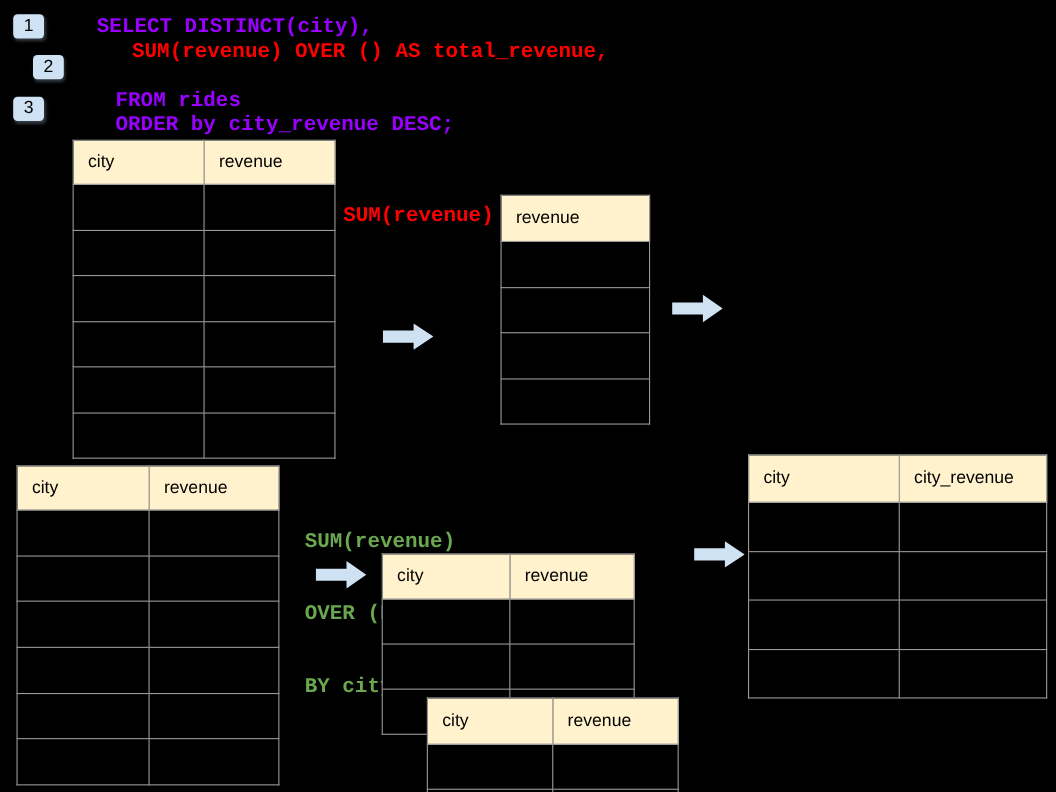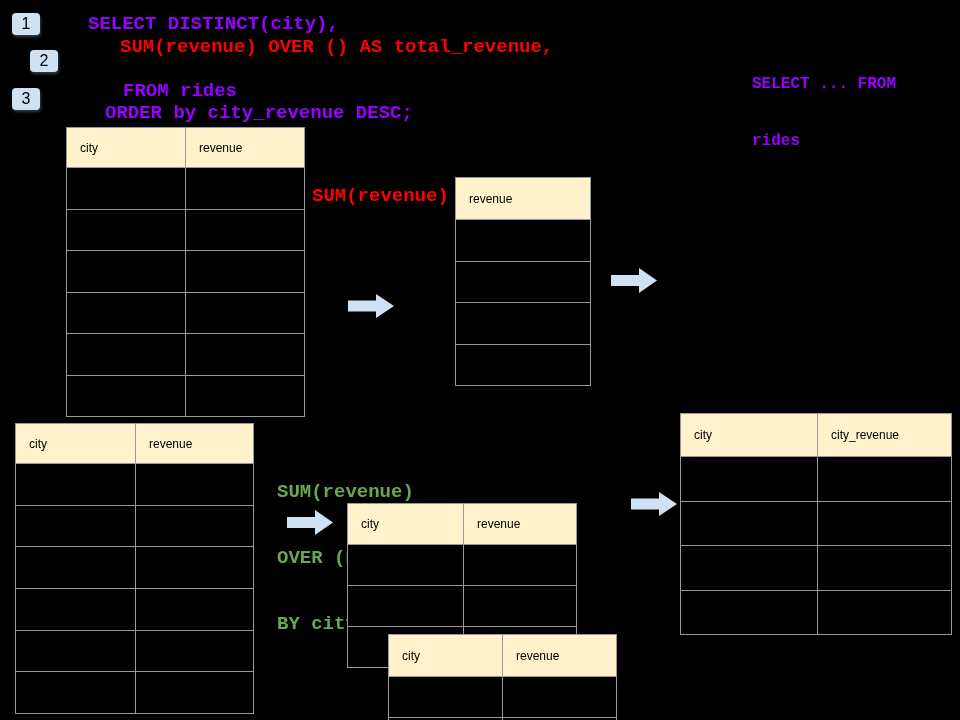--- a/index.html
+++ b/index.html
@@ -16,43 +16,39 @@
             font-size:19px;line-height:22px;white-space:pre;}
   .purple{color:var(--purple);} .red{color:var(--red);} .green{color:var(--green);}
   .note{position:absolute;left:752px;top:37px;font-family:"Liberation Mono",monospace;
         font-weight:bold;font-size:16px;line-height:19px;color:var(--purple);white-space:pre;}
   .anno{position:absolute;font-family:"Liberation Mono",monospace;font-weight:bold;
         font-size:19px;white-space:pre;}
   .anno-total{left:312px;top:139px;line-height:23px;color:var(--red);}
   .anno-part{left:277px;top:437px;line-height:22px;color:var(--green);}
   table.tbl{position:absolute;border-collapse:collapse;table-layout:fixed;background:#000;}
   table.tbl th{background:var(--header_fill);color:#000;font-weight:normal;
-               font-size:12px;text-align:left;padding:0 0 0 13px;margin-top:27px;}
+               font-size:16px;text-align:left;padding:0 0 0 13px;margin-top:27px;}
   table.tbl th,table.tbl td{border:1px solid var(--border_gray);}
   svg.arrow{position:absolute;}
   svg.arrow polygon{fill:var(--accent_blue);}
 </style>
 </head>
 <body>
 
 <div id="canvas">
 
   <div class="badge" style="left:12px;top:13px;">1</div>
   <div class="badge" style="left:30px;top:50px;">2</div>
   <div class="badge" style="left:12px;top:88px;">3</div>
 
   <div class="codeline red" style="left:120px;top:36px;">SUM(revenue) OVER () AS total_revenue,</div>
   <div class="codeline purple" style="left:88px;top:13px;">SELECT DISTINCT(city),</div>
-  <div class="codeline purple" style="left:123px;top:80px;">FROM rides</div>
+  <div class="codeline purple" style="left:105px;top:80px;">FROM rides</div>
   <div class="codeline purple" style="left:105px;top:102px;">ORDER by city_revenue DESC;</div>
 
-  <div class="note">
-    <div>SELECT ... FROM</div>
-    <div>rides</div>
-  </div>
 
   <div class="anno anno-total">
     <div>SUM(revenue)</div>
   </div>
 
   <div class="anno anno-part">
     <div>SUM(revenue)</div>
     <div>OVER (PARTITION</div>
     <div>BY city)</div>
   </div>

